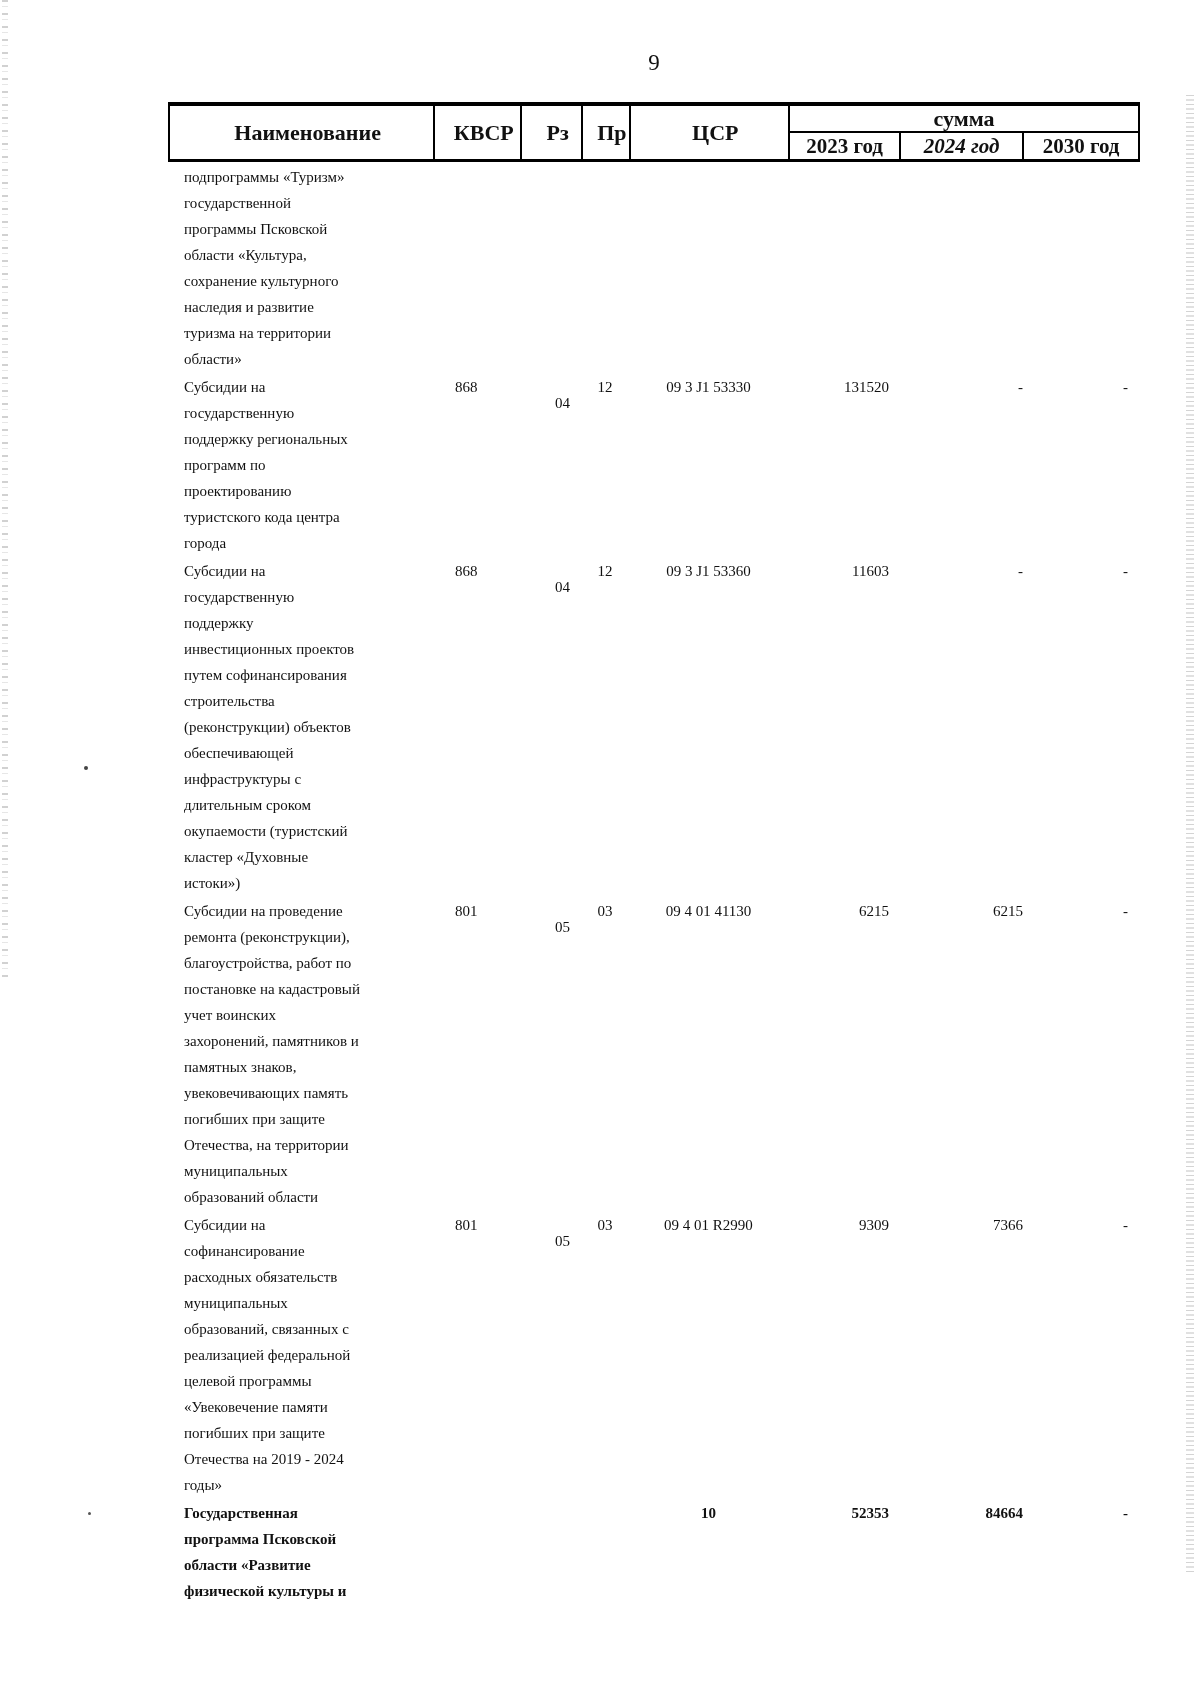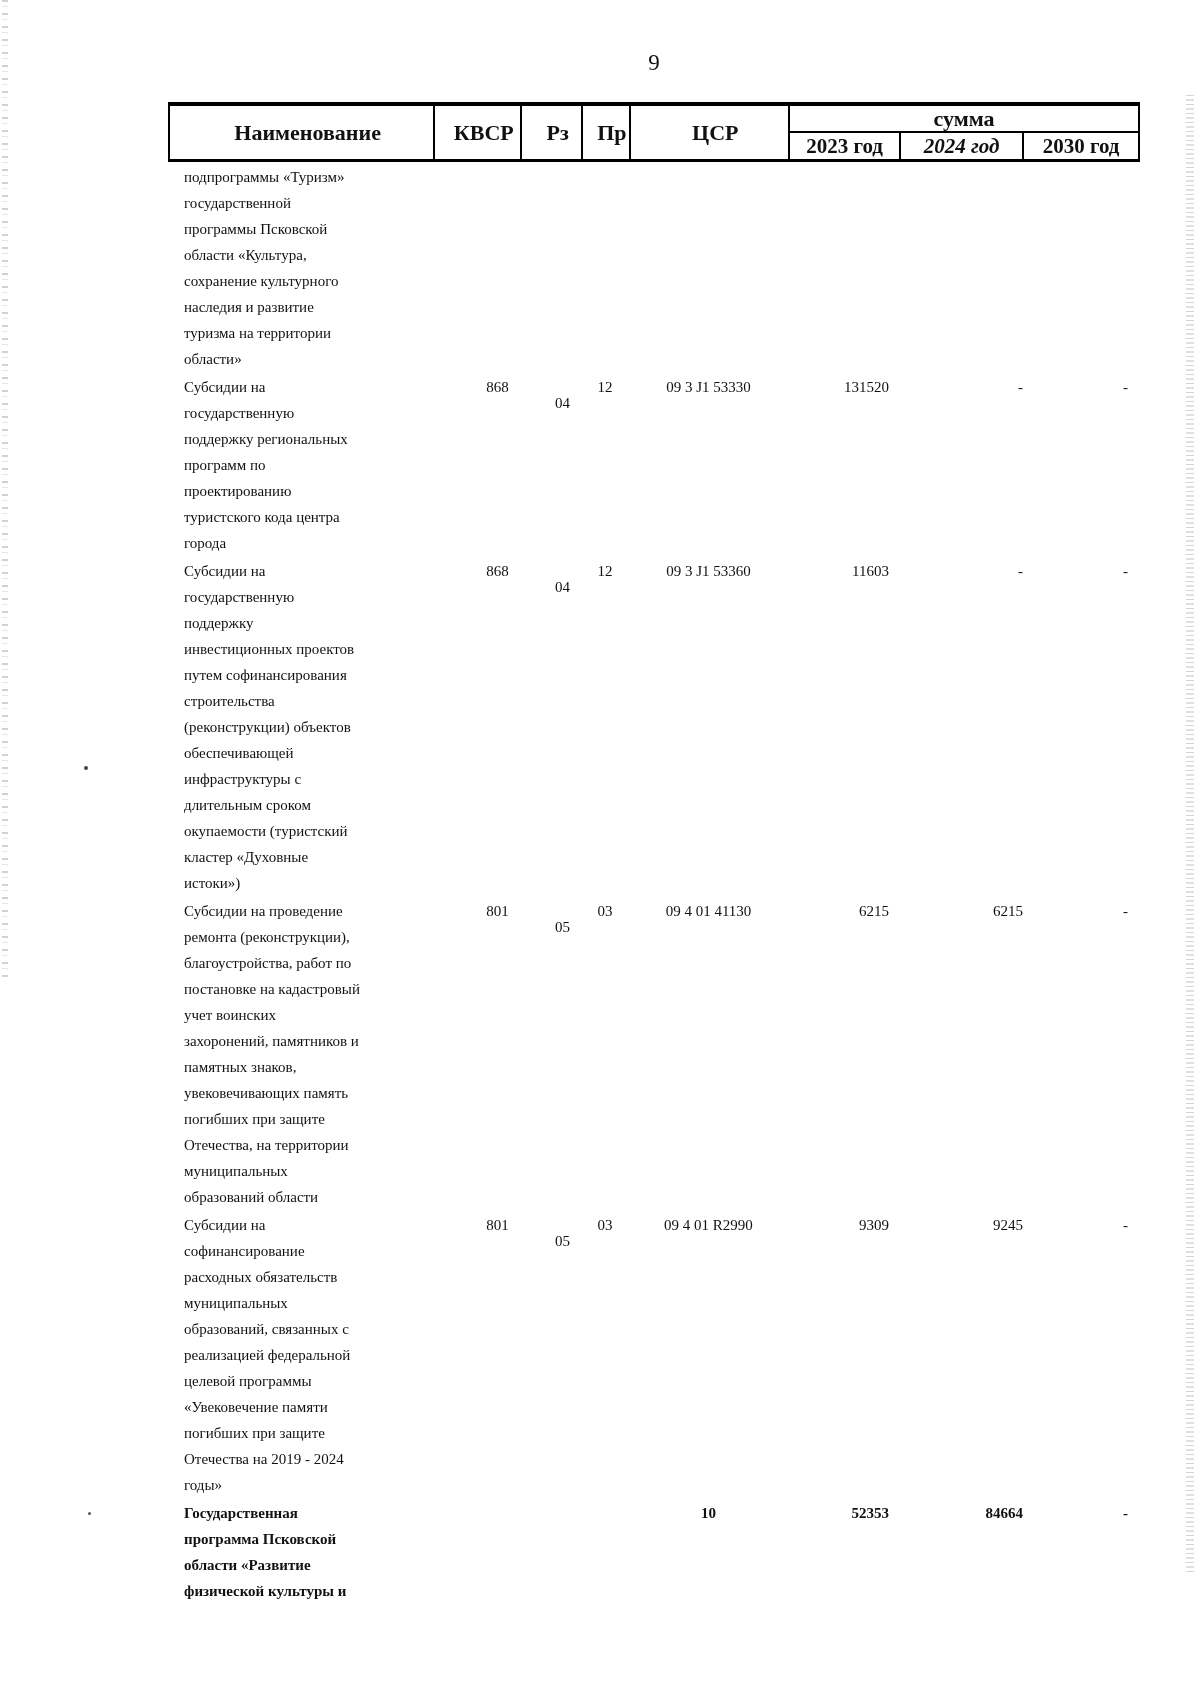--- a/index.html
+++ b/index.html
@@ -66,21 +66,21 @@
   .h-y3 { width:114px; border-right:none; }
 
   
   .tbody { font-size:15px; line-height:26px; }
   .row { display:flex; }
   .row > div { box-sizing:border-box; padding-top:2px; }
   .c-name {
     width:287px; padding-left:16px; padding-right:6px;
     white-space:pre-line;
   }
-  .c-kvsr { width:85px;  text-align:center; }
+  .c-kvsr { width:85px;  }
   .c-rz   { width:45px;  text-align:center;margin-top:16px; }
   .c-pr   { width:40px;  text-align:center; }
   .c-csr  { width:167px; text-align:center; white-space:nowrap; }
   .c-y1   { width:111px; text-align:right; padding-right:14px; }
   .c-y2   { width:123px; text-align:right; padding-right:3px;  }
   .c-y3   { width:114px; text-align:right; padding-right:12px; }
   .row.bold { font-weight:bold; }
 </style>
 </head>
 <body>
@@ -203,21 +203,21 @@
 целевой программы
 «Увековечение памяти
 погибших при защите
 Отечества на 2019 - 2024
 годы»</div>
         <div class="c-kvsr">801</div>
         <div class="c-rz">05</div>
         <div class="c-pr">03</div>
         <div class="c-csr">09 4 01 R2990</div>
         <div class="c-y1">9309</div>
-        <div class="c-y2">9245</div>
+        <div class="c-y2">7366</div>
         <div class="c-y3">-</div>
       </div>
 
       <div class="row bold">
         <div class="c-name">Государственная
 программа Псковской
 области «Развитие
 физической культуры и</div>
         <div class="c-kvsr"></div>
         <div class="c-rz"></div>

